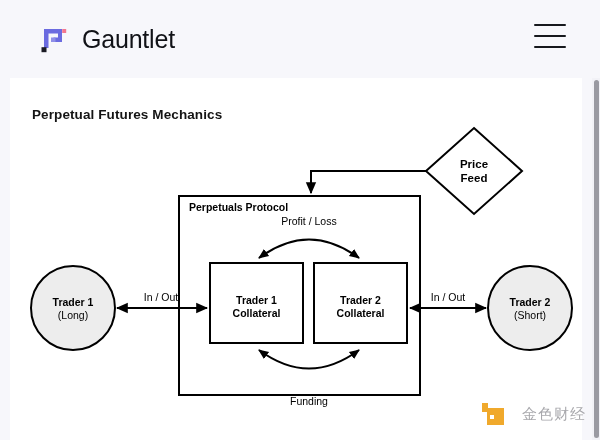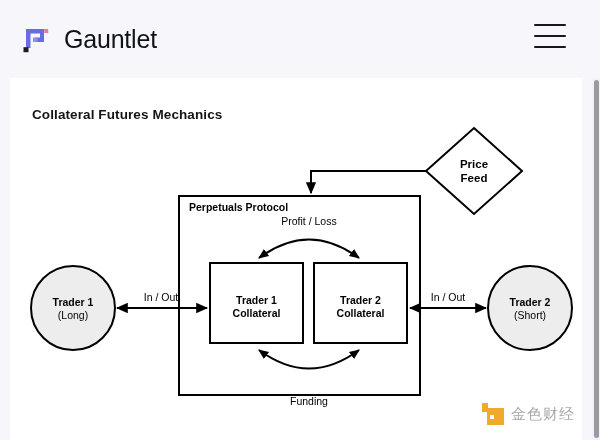--- a/index.html
+++ b/index.html
@@ -8,21 +8,21 @@
     font-family:"Liberation Sans","DejaVu Sans",sans-serif;
     background:#f7f7fb;
     position:relative;
     overflow:hidden;
   }
 
   
   .header {
     position:absolute; left:0; top:0; width:600px; height:78px;
     background:#f7f7fb;
-    display:flex; align-items:center;
+    display:flex; align-items:center;padding-left:18px;
   }
   .brand { display:flex; align-items:center; margin-left:20px; }
   .logo-mark { width:30px; height:30px; position:relative; flex:0 0 auto; }
   .brand-name {
     margin-left:14px; font-size:25px; color:#111217;
     letter-spacing:-0.2px; font-weight:400;
   }
   .hamburger {
     position:absolute; right:34px; top:24px;
     width:32px; height:24px;
@@ -53,21 +53,21 @@
     background:#9a9aa2; border-radius:3px;
   }
 
   
   .diagram { position:absolute; left:1px; top:0; width:572px; height:362px; }
   .diagram svg { display:block; }
 
   
   .watermark {
     position:absolute; left:482px; top:403px;
-    display:flex; align-items:center; gap:7px;
+    display:flex; align-items:center; gap:18px;
   }
   .wm-mark { width:22px; height:22px; position:relative; flex:0 0 auto; }
   .wm-mark .sq {
     position:absolute; left:5px; top:5px; width:17px; height:17px;
     background:#f0a92c;
   }
   .wm-mark .tick {
     position:absolute; left:0px; top:0px; width:6px; height:9px;
     background:#f0a92c;
   }
@@ -98,21 +98,21 @@
     <span class="brand-name">Gauntlet</span>
   </div>
   <div class="hamburger">
     <i></i>
     <i></i>
     <i></i>
   </div>
 </div>
 
 <div class="card">
-  <div class="card-title">Collateral Futures Mechanics</div>
+  <div class="card-title">Perpetual Futures Mechanics</div>
 
   <div class="diagram">
     <svg width="572" height="362" viewBox="0 0 572 362">
       <defs>
         <marker id="ah" viewBox="0 0 10 10" refX="9" refY="5" markerWidth="6" markerHeight="6" orient="auto-start-reverse">
           <path d="M0,0.7 L10,5 L0,9.3 Z" fill="#000"></path>
         </marker>
         <marker id="ahs" viewBox="0 0 10 10" refX="9" refY="5" markerWidth="5.2" markerHeight="5.2" orient="auto-start-reverse">
           <path d="M0,0.8 L10,5 L0,9.2 Z" fill="#000"></path>
         </marker>

